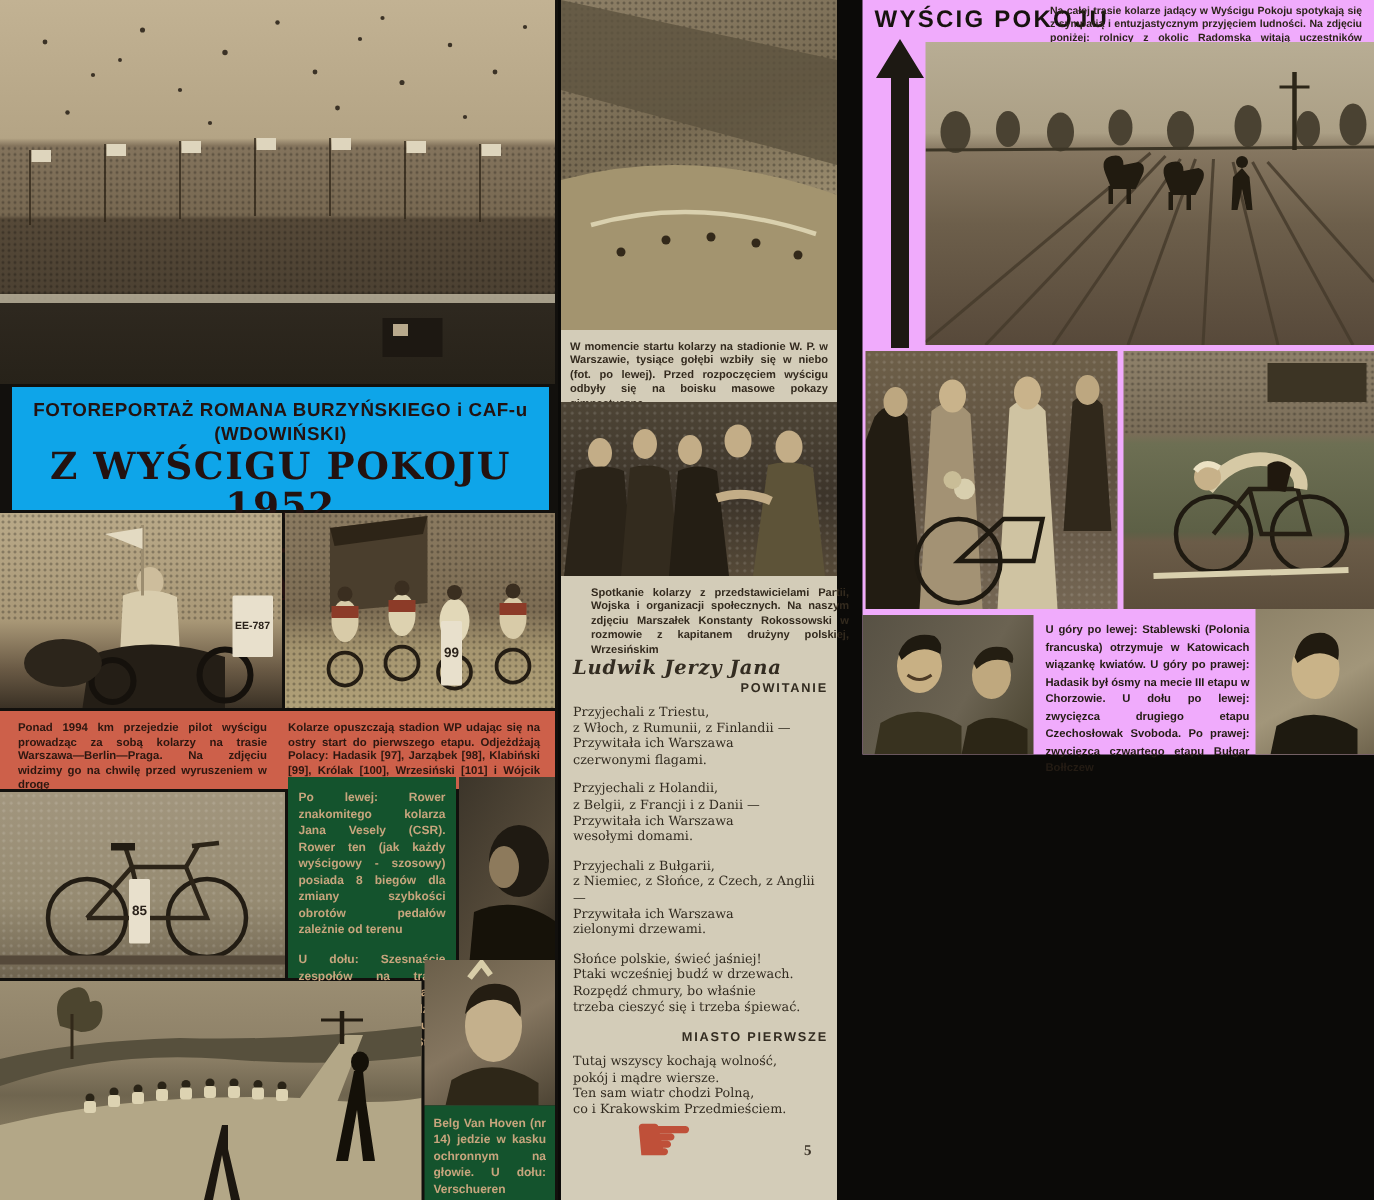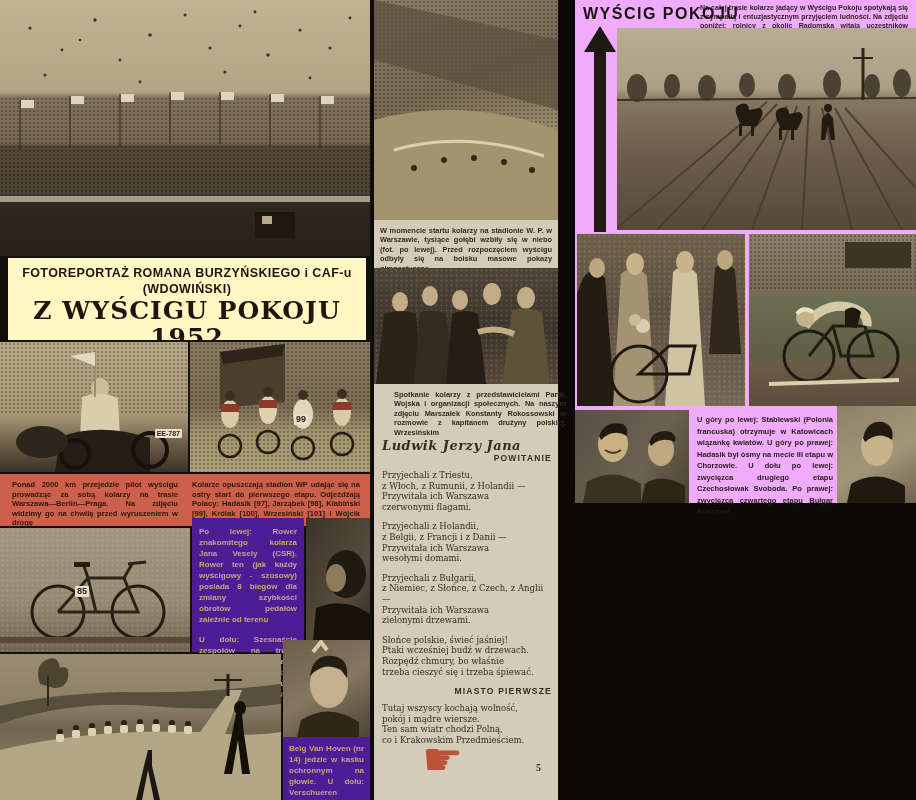--- a/index.html
+++ b/index.html
@@ -9,43 +9,43 @@
   .photo{position:absolute;overflow:hidden;background:#8b7a63;}
   .dots{position:absolute;inset:0;background-image:radial-gradient(#00000040 0.8px,transparent 1.2px);background-size:4px 4px;}
   .dots2{position:absolute;inset:0;background-image:radial-gradient(#ffffff22 0.8px,transparent 1.2px);background-size:5px 5px;}
   svg{position:absolute;left:0;top:0;}
 
   
   #left-page{position:absolute;left:0;top:0;width:372px;height:800px;background:#12100d;}
   #mid-col{position:absolute;left:374px;top:0;width:184px;height:800px;background:#d3ccb8;}
   #right-page{position:absolute;left:575px;top:0;width:341px;height:503px;background:#f0abfc;}
 
-  .banner{background:#fef9c3;color:#231210;text-align:center;}
+  .banner{background:#0ea5e9;color:#231210;text-align:center;}
   .banner .l1{font:bold 12.5px/16px "Liberation Sans",sans-serif;letter-spacing:.4px;padding-top:7px;}
   .banner .l2{font:bold 25px/27px "DejaVu Serif",serif;letter-spacing:1px;}
   .banner .l3{font:bold 24px/27px "DejaVu Serif",serif;letter-spacing:.5px;}
 
   .capstrip{background:#cd604a;}
   .cap{font:bold 7.6px/9.6px "Liberation Sans",sans-serif;color:#2d1710;text-align:justify;}
   .cap-paper{font:bold 7.4px/9.4px "Liberation Sans",sans-serif;color:#332a1e;text-align:justify;}
 
-  .darknote{background:#4c1d95;color:#c7a57d;font:bold 8px/11px "Liberation Sans",sans-serif;text-align:justify;}
+  .darknote{background:#14532d;color:#c7a57d;font:bold 8px/11px "Liberation Sans",sans-serif;text-align:justify;}
 
   .poem{color:#332c21;}
   .poem-author{font:italic bold 13px/15px "DejaVu Serif",serif;letter-spacing:.5px;}
   .poem-title{font:bold 26px/28px "Liberation Serif",serif;letter-spacing:4px;}
   .poem-h{font:bold 8.5px/10px "Liberation Sans",sans-serif;letter-spacing:1.2px;text-align:right;}
   .stanza{font:8.5px/10.6px "DejaVu Serif",serif;white-space:pre-line;margin:0 0 9px 0;}
 
   .rp-header{font:bold 16px/18px "Liberation Sans",sans-serif;letter-spacing:1.5px;color:#17130e;}
   .rp-cap{font:bold 7px/9px "Liberation Sans",sans-serif;color:#2c241a;text-align:justify;}
   .rp-capb{font:bold 7.5px/11.5px "Liberation Sans",sans-serif;color:#241c14;text-align:justify;}
 
   .badge{position:absolute;background:#e8e0cc;color:#2a221a;font:bold 9px/11px "Liberation Sans",sans-serif;
-         padding:0 2px;border-radius:1px;}
+         padding:16px 2px;border-radius:1px;}
   .hand{font-family:"DejaVu Sans",sans-serif;color:#bf5039;}
   .pageno{font:bold 10px "Liberation Serif",serif;color:#3a3126;}
 </style>
 </head>
 <body>
 
 <div id="canvas">
 
   <div id="left-page">
 
@@ -148,38 +148,38 @@
               <rect x="-9" y="0" width="18" height="8" fill="#8c3b28"></rect>
             <circle cx="0" cy="-8" r="5" fill="#3a2e20"></circle>
               <circle cx="0" cy="42" r="11" fill="none" stroke="#241d13" stroke-width="2.5"></circle>
           </g>
         </g>
       </svg>
       <div class="badge" style="left:104px;top:72px;">99</div>
     </div>
 
     <div class="capstrip abs" style="left:0;top:474px;width:370px;height:52px;">
-      <div class="cap abs" style="left:12px;top:6px;width:166px;">Ponad 2000 km przejedzie pilot wyścigu prowadząc za sobą kolarzy na trasie Warszawa—Berlin—Praga. Na zdjęciu widzimy go na chwilę przed wyruszeniem w drogę</div>
+      <div class="cap abs" style="left:12px;top:6px;width:166px;">Ponad 1994 km przejedzie pilot wyścigu prowadząc za sobą kolarzy na trasie Warszawa—Berlin—Praga. Na zdjęciu widzimy go na chwilę przed wyruszeniem w drogę</div>
       <div class="cap abs" style="left:192px;top:6px;width:168px;">Kolarze opuszczają stadion WP udając się na ostry start do pierwszego etapu. Odjeżdżają Polacy: Hadasik [97], Jarząbek [98], Klabiński [99], Królak [100], Wrzesiński [101] i Wójcik [102]</div>
     </div>
 
     <div class="photo" style="left:0;top:528px;width:190px;height:124px;
                 background:linear-gradient(#a2967e 0%,#958a71 60%,#6f6450 100%);">
       <div class="dots2"></div>
       <svg width="190" height="124" viewBox="0 0 190 124">
         <circle cx="58" cy="84" r="26" fill="none" stroke="#221c13" stroke-width="3"></circle>
         <circle cx="138" cy="84" r="26" fill="none" stroke="#221c13" stroke-width="3"></circle>
         <path d="M58 84 L88 50 L124 50 L138 84 L96 84 L88 50 M58 84 L96 84" fill="none" stroke="#2c2418" stroke-width="3"></path>
         <line x1="124" y1="50" x2="132" y2="36" stroke="#2c2418" stroke-width="3"></line>
         <path d="M128 36 L146 34" stroke="#2c2418" stroke-width="3" fill="none"></path>
         <line x1="88" y1="50" x2="84" y2="38" stroke="#2c2418" stroke-width="3"></line>
         <rect x="74" y="34" width="16" height="5" fill="#221c13"></rect>
         <line x1="0" y1="112" x2="190" y2="112" stroke="#55493a" stroke-width="6"></line>
       </svg>
-      <div class="badge" style="left:75px;top:58px;">85</div>
+      <div class="badge" style="left:86px;top:58px;">85</div>
     </div>
 
     <div class="darknote abs" style="left:192px;top:518px;width:112px;height:134px;box-sizing:border-box;padding:8px 7px;">
       <div style="margin-bottom:9px;">Po lewej: Rower znakomitego kolarza Jana Vesely (CSR). Rower ten (jak każdy wyścigowy - szosowy) posiada 8 biegów dla zmiany szybkości obrotów pedałów zależnie od terenu</div>
       <div>U dołu: Szesnaście zespołów na trasie pierwszego etapu. Kolarze przejeżdżają właśnie zwartą grupą, obok miejscowości Stara Miłosna koło W-wy</div>
     </div>
 
     <div class="photo" style="left:306px;top:518px;width:64px;height:134px;
                 background:linear-gradient(120deg,#3c352a 0%,#574c3b 60%,#2b251c 100%);">
       <svg width="64" height="134" viewBox="0 0 64 134">
@@ -280,21 +280,21 @@
         <path d="M104 64 Q122 58 140 66" stroke="#c3ad87" stroke-width="6" fill="none"></path>
       </svg>
     </div>
 
     <div class="cap-paper abs" style="left:6px;top:390px;width:172px;margin-left:14px;">Spotkanie kolarzy z przedstawicielami Partii, Wojska i organizacji społecznych. Na naszym zdjęciu Marszałek Konstanty Rokossowski w rozmowie z kapitanem drużyny polskiej, Wrzesińskim</div>
 
     <div class="poem abs" style="left:8px;top:438px;width:170px;">
       <div class="poem-author">Ludwik Jerzy Jana</div>
       <div class="poem-h" style="margin-bottom:7px;">POWITANIE</div>
       <p class="stanza">Przyjechali z Triestu,
-z Włoch, z Rumunii, z Holandii —
+z Włoch, z Rumunii, z Finlandii —
 Przywitała ich Warszawa
 czerwonymi flagami.</p>
       <p class="stanza">Przyjechali z Holandii,
 z Belgii, z Francji i z Danii —
 Przywitała ich Warszawa
 wesołymi domami.</p>
       <p class="stanza">Przyjechali z Bułgarii,
 z Niemiec, z Słońce, z Czech, z Anglii —
 Przywitała ich Warszawa
 zielonymi drzewami.</p>

